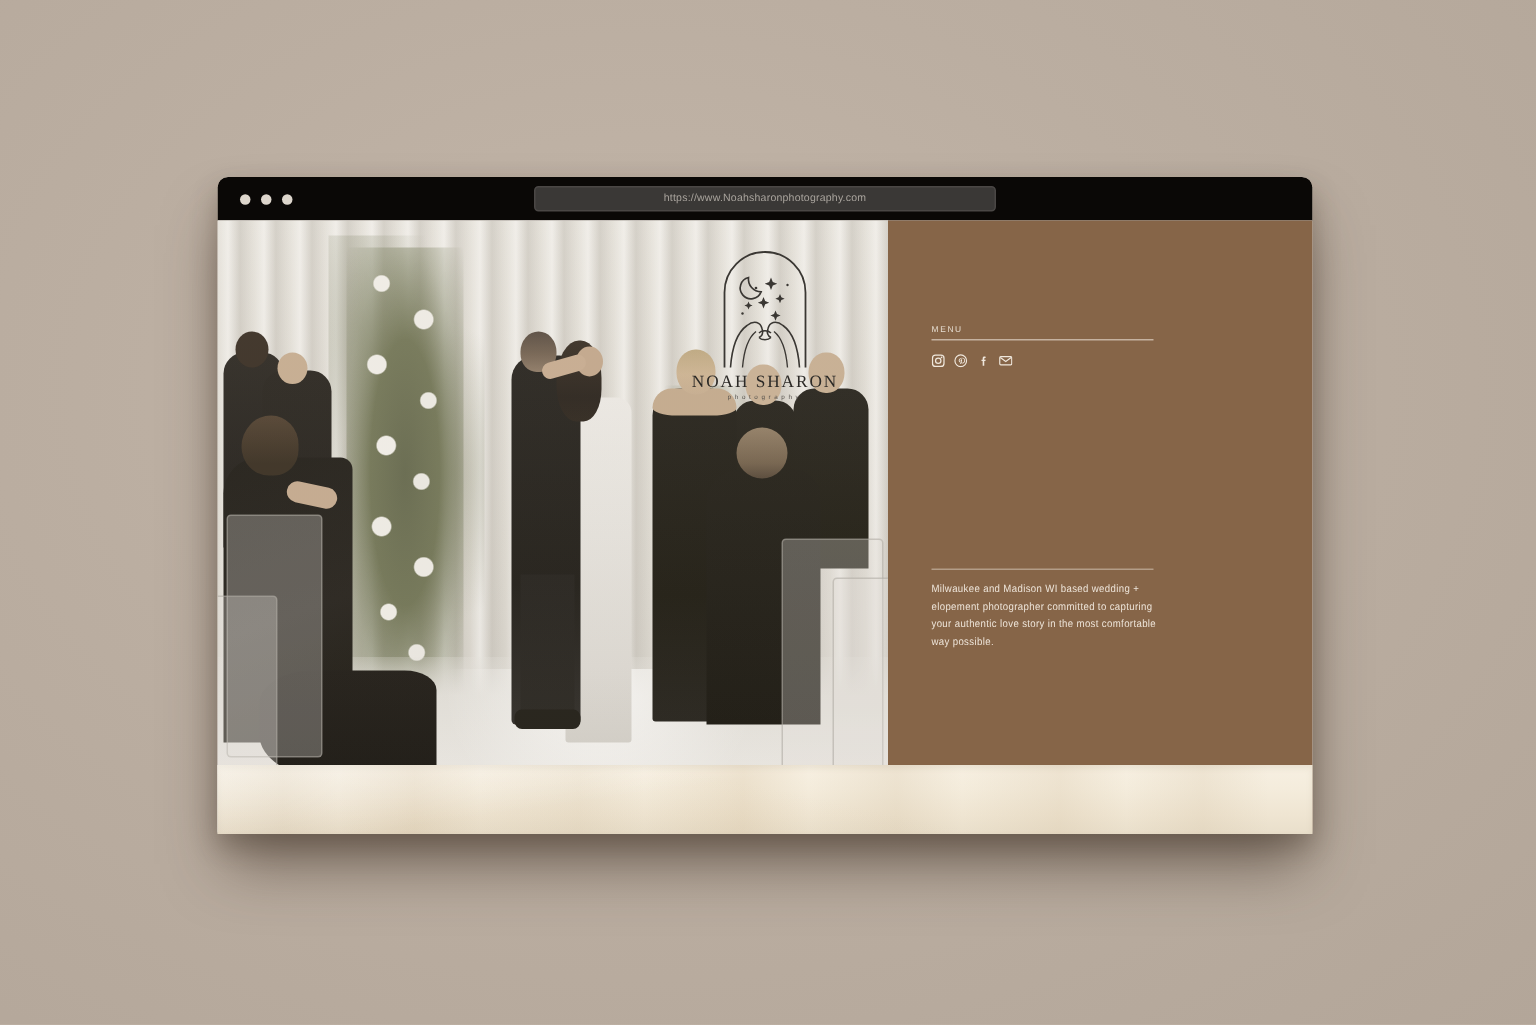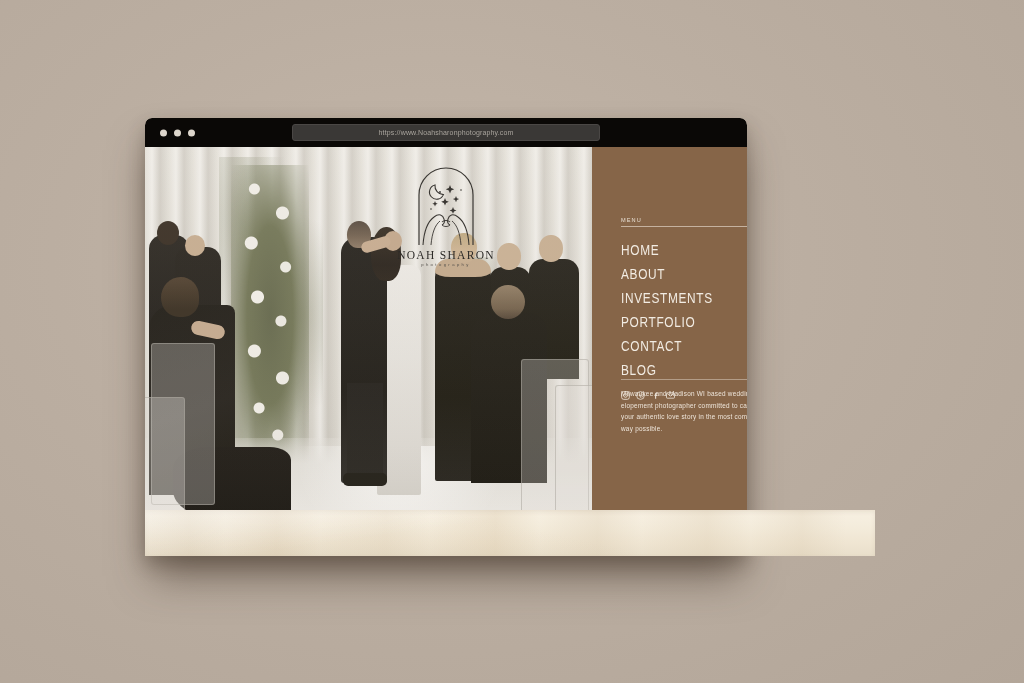--- a/index.html
+++ b/index.html
@@ -21,21 +21,21 @@
     height: 683px;
     background: radial-gradient(ellipse at 42% 38%, #c3b6a9 0%, #bbaea1 45%, #b3a699 100%);
     overflow: hidden;
   }
 
   
   #browser-window {
     position: absolute;
     left: 145px;
     top: 118px;
-    width: 602px;
+    width: 730px;
     height: 438px;
     border-radius: 7px 7px 2px 2px;
     overflow: hidden;
     box-shadow: 0 26px 40px -6px rgba(60, 46, 34, 0.55),
                 0 8px 18px rgba(60, 46, 34, 0.30);
   }
 
   
   #titlebar {
     position: relative;
@@ -719,28 +719,20 @@
         </svg>
         <div id="logo-wordmark">NOAH SHARON</div>
         <div id="logo-sub">photography</div>
       </div>
 
       <div id="sidebar">
         <div id="menu-block">
           <div id="menu-label">MENU</div>
           <div id="menu-divider"></div>
 
-          <ul id="nav-list">
-            <li class="nav-item">HOME</li>
-            <li class="nav-item">ABOUT</li>
-            <li class="nav-item">INVESTMENTS</li>
-            <li class="nav-item">PORTFOLIO</li>
-            <li class="nav-item">CONTACT</li>
-            <li class="nav-item">BLOG</li>
-          </ul>
 
           <div id="social-row">
             <svg class="social-icon" viewBox="0 0 16 16">
               <rect x="1.2" y="1.2" width="13.6" height="13.6" rx="3.6" fill="none" stroke="currentColor" stroke-width="1.5"></rect>
               <circle cx="8" cy="8" r="3.2" fill="none" stroke="currentColor" stroke-width="1.5"></circle>
               <circle cx="11.9" cy="4.1" r="1" fill="currentColor"></circle>
             </svg>
             <svg class="social-icon" viewBox="0 0 16 16">
               <circle cx="8" cy="8" r="6.9" fill="none" stroke="currentColor" stroke-width="1.4"></circle>
               <path d="M7.2 11.9 C7.6 10.4 8 8.8 8 8.8 C7.8 8.4 7.8 7.9 7.8 7.6 C7.8 6.7 8.3 6.1 8.9 6.1 C9.4 6.1 9.7 6.5 9.7 7 C9.7 7.6 9.3 8.5 9.1 9.3 C9 10 9.5 10.5 10.1 10.5 C11.3 10.5 12.1 9.1 12.1 7.5 C12.1 6.1 11.2 5.1 9.6 5.1 C7.8 5.1 6.7 6.4 6.7 7.8 C6.7 8.3 6.9 8.7 7.1 8.9 C7.2 9 7.2 9.1 7.2 9.2 L7.1 9.7 C7 9.9 6.9 9.9 6.7 9.8 C6 9.5 5.6 8.6 5.6 7.8 C5.6 6 6.9 4.3 9.7 4.3 C11.9 4.3 13.2 5.8 13.2 7.4 C13.2 9.5 12 11.2 10.2 11.2 C9.6 11.2 9 10.9 8.8 10.5 L8.5 11.8 Z" fill="currentColor"></path>

